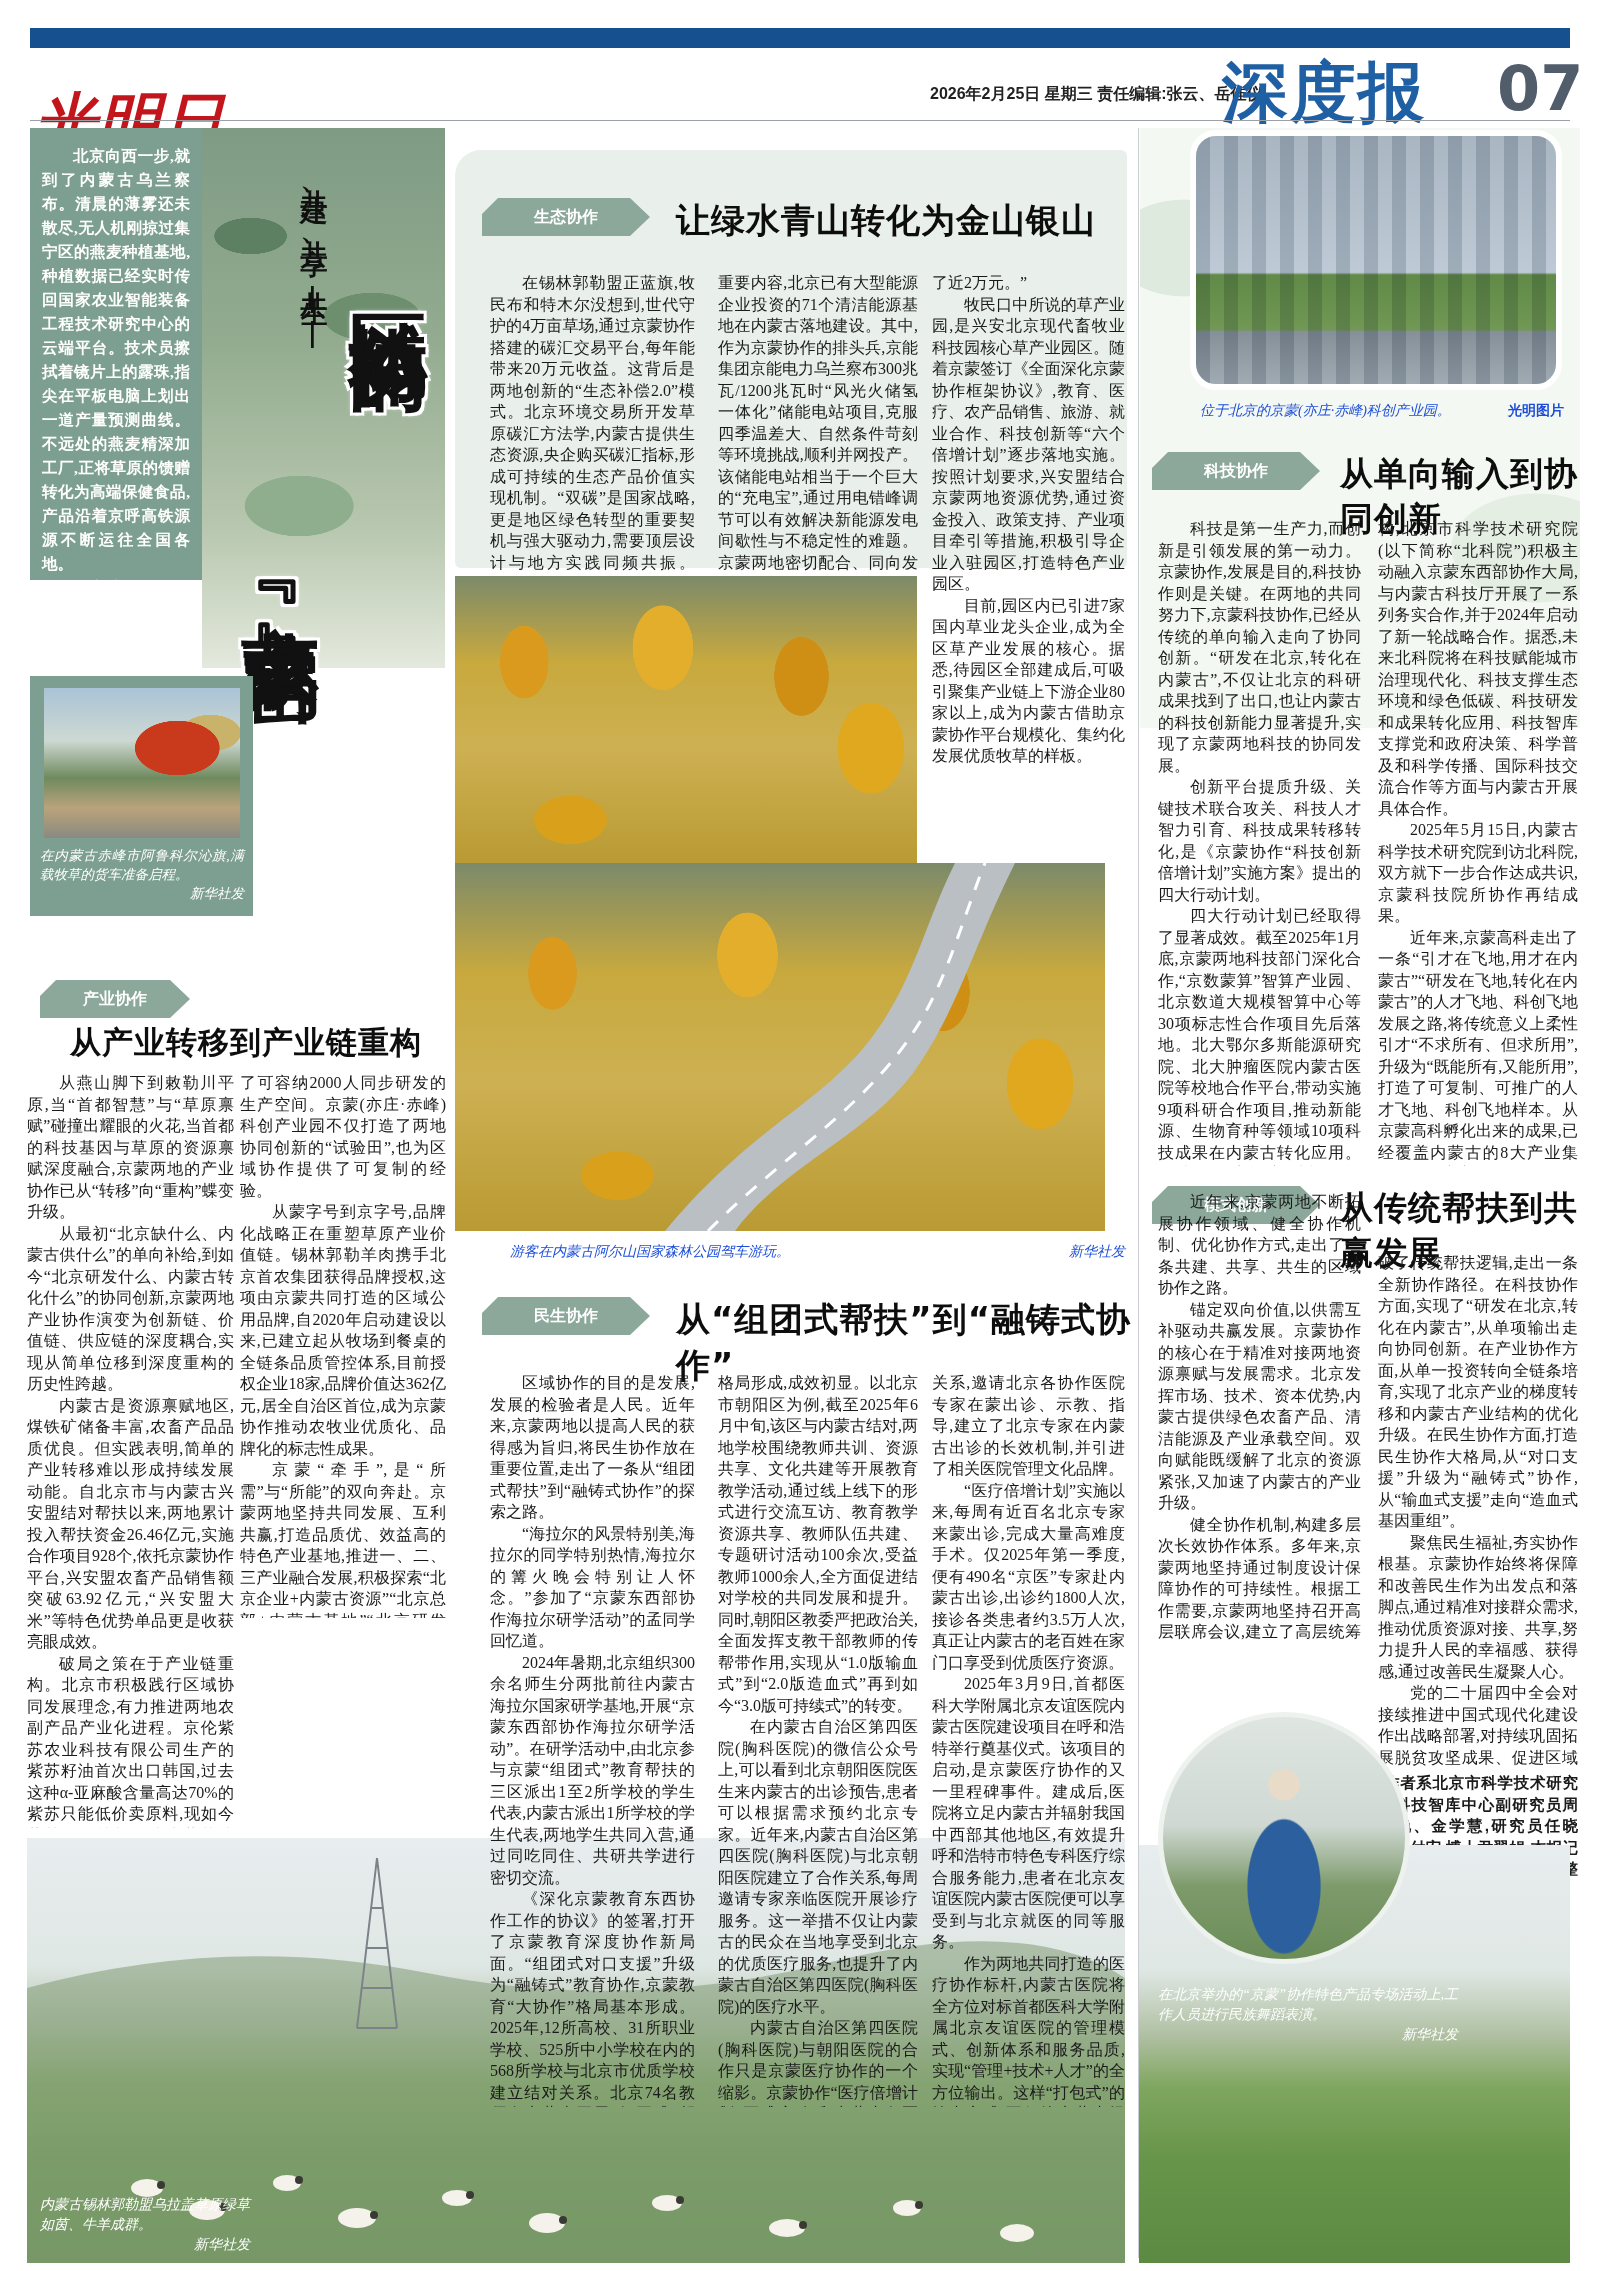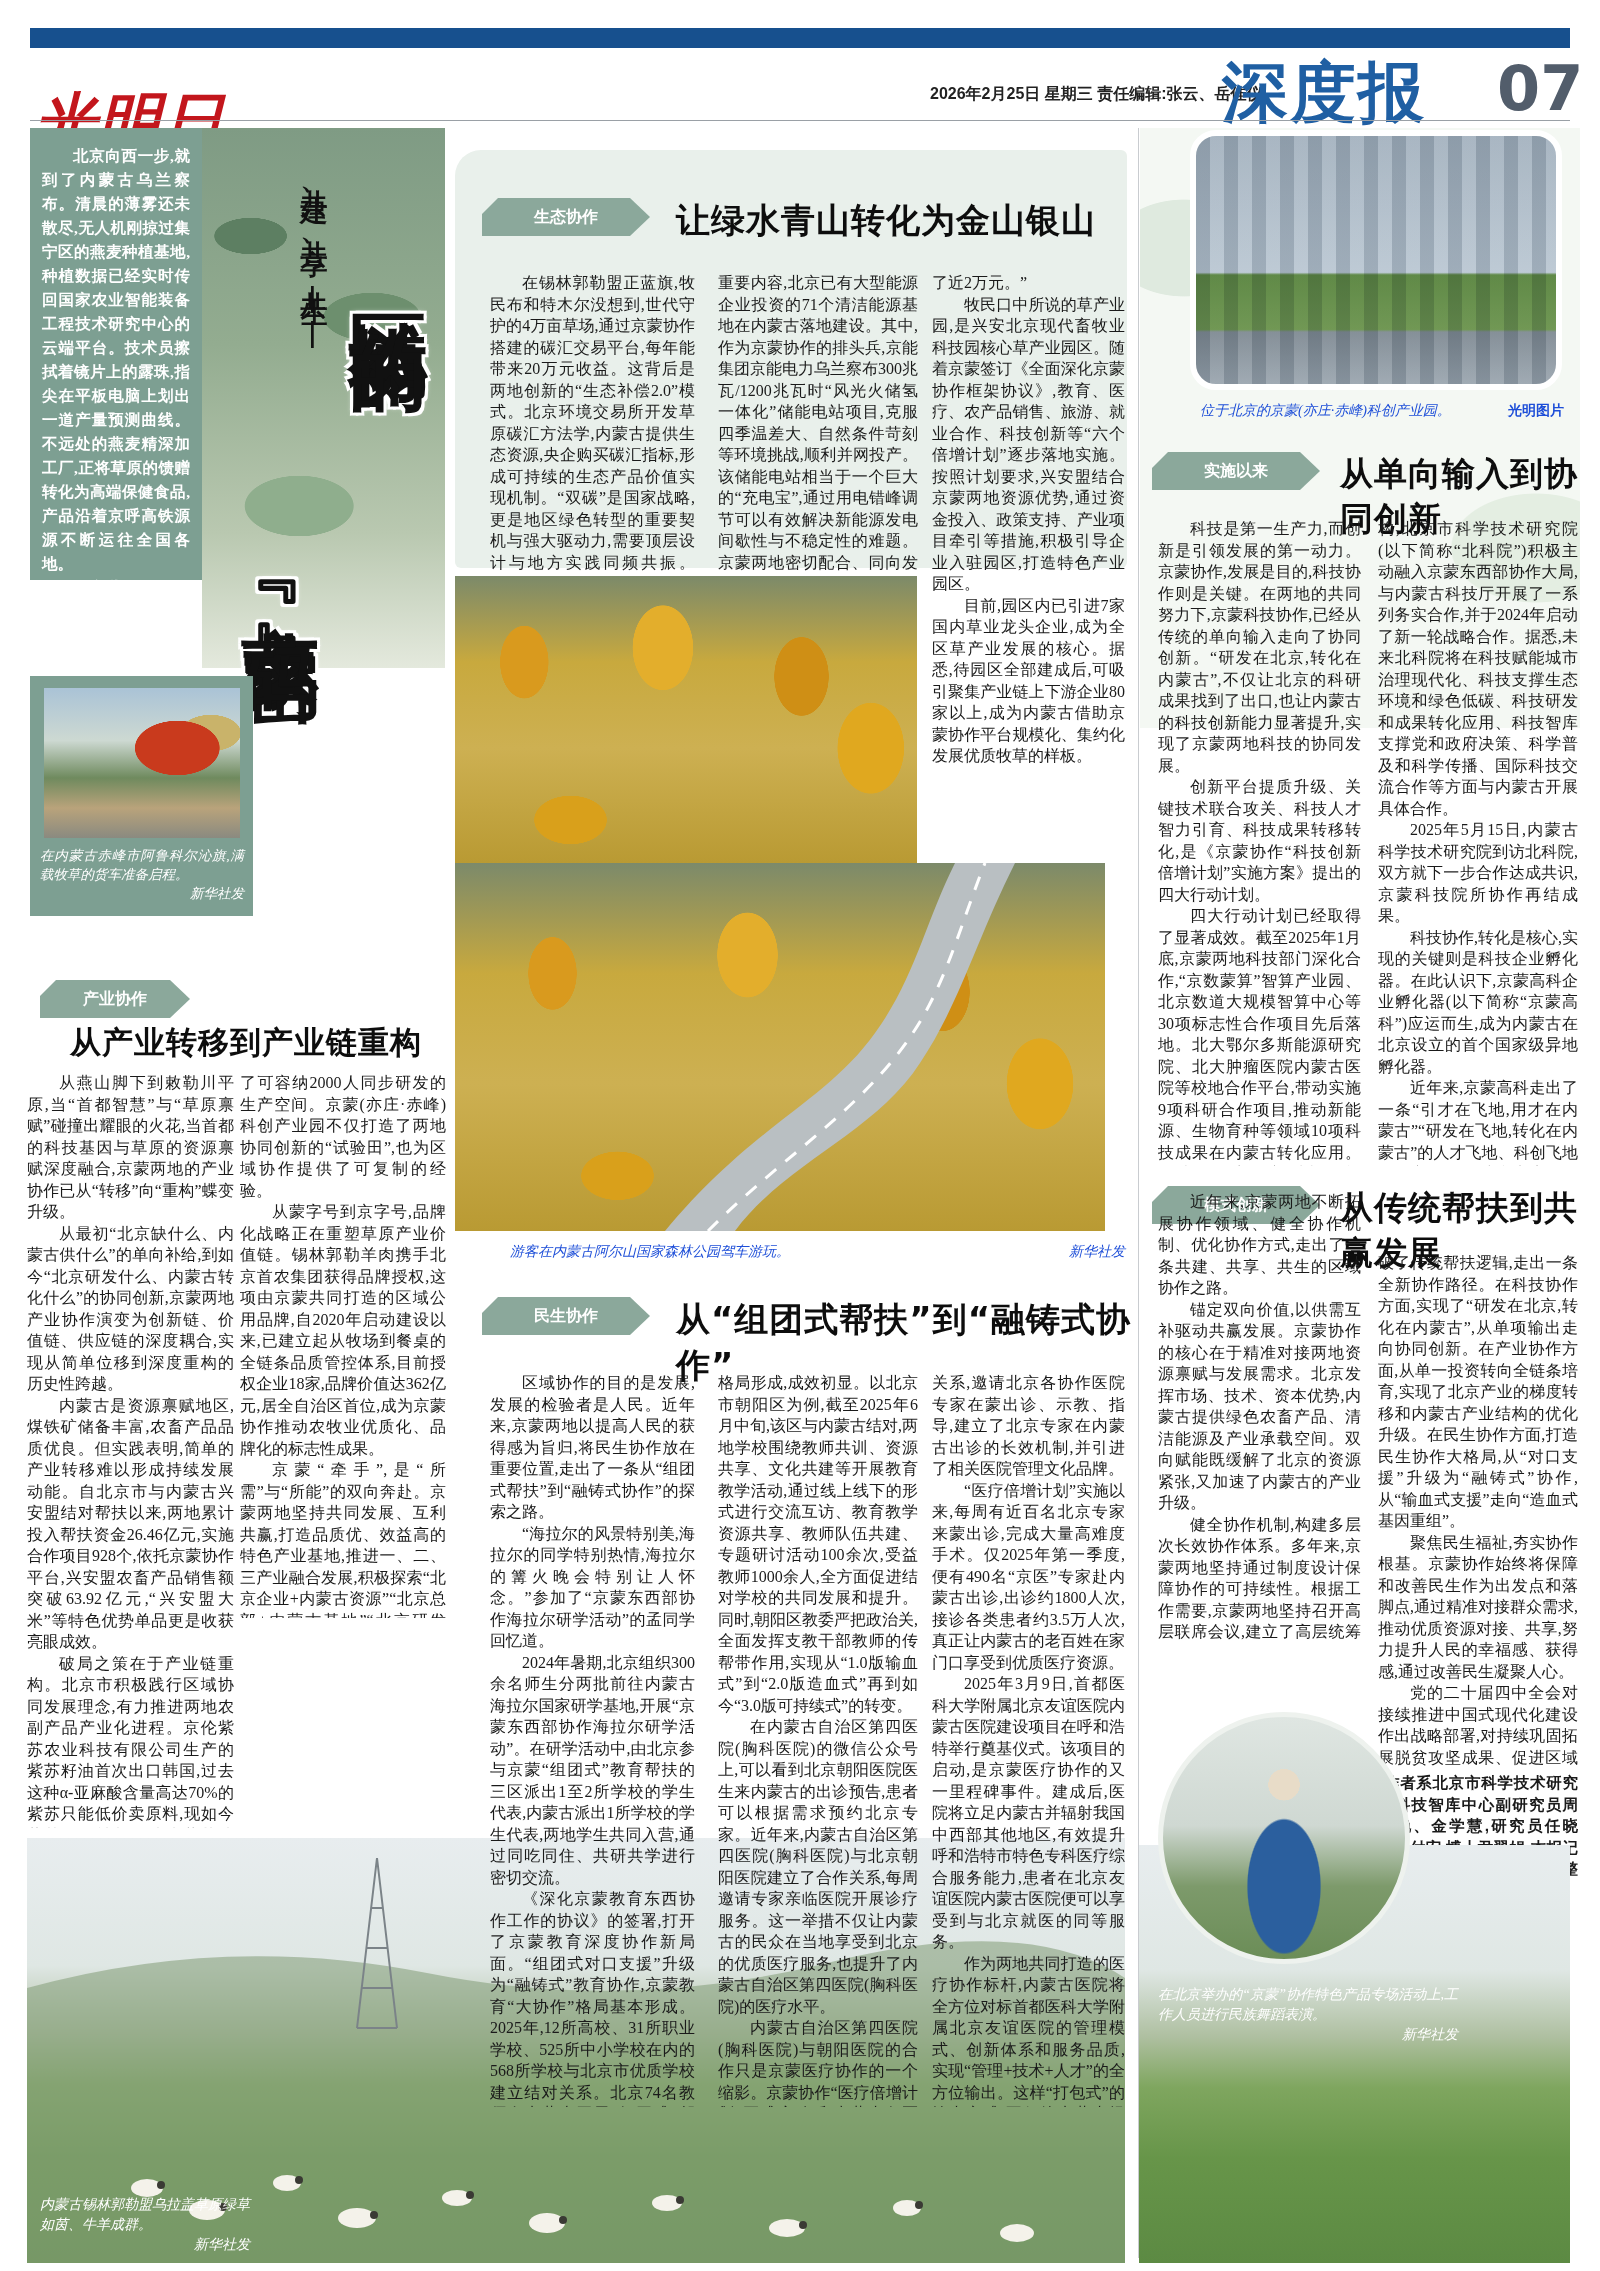--- a/index.html
+++ b/index.html
@@ -209,31 +209,30 @@
       <p class="ind">2025年3月9日,首都医科大学附属北京友谊医院内蒙古医院建设项目在呼和浩特举行奠基仪式。该项目的启动,是京蒙医疗协作的又一里程碑事件。建成后,医院将立足内蒙古并辐射我国中西部其他地区,有效提升呼和浩特市特色专科医疗综合服务能力,患者在北京友谊医院内蒙古医院便可以享受到与北京就医的同等服务。</p>
       <p class="ind">作为两地共同打造的医疗协作标杆,内蒙古医院将全方位对标首都医科大学附属北京友谊医院的管理模式、创新体系和服务品质,实现“管理+技术+人才”的全方位输出。这样“打包式”的输出方式,不仅给内蒙古提供了丰富的专家资源,更为内蒙古带去了先进的管理模式,实现管理方式和管理理念的脱胎换骨。</p>
     </div>
 
   <div class="abs vdiv" style="left:1138px;top:128px;height:2130px;"></div>
   <div class="abs railsketch"></div>
   <div class="abs bldg"></div>
   <div class="abs cap" style="left:1200px;top:402px;width:280px;">位于北京的京蒙(亦庄·赤峰)科创产业园。</div>
   <div class="abs cap credittxt" style="left:1478px;top:402px;width:86px;text-align:right;font-style:normal;">光明图片</div>
 
-  <div class="abs badge" style="left:1152px;top:452px;width:168px;">实施以来</div>
+  <div class="abs badge" style="left:1152px;top:452px;width:168px;">科技协作</div>
   <div class="abs h2" style="left:1340px;top:452px;width:250px;font-size:33px;">从单向输入到协同创新</div>
   <div class="abs col" style="left:1158px;top:518px;width:203px;height:648px;">
       <p class="ind">科技是第一生产力,而创新是引领发展的第一动力。京蒙协作,发展是目的,科技协作则是关键。在两地的共同努力下,京蒙科技协作,已经从传统的单向输入走向了协同创新。“研发在北京,转化在内蒙古”,不仅让北京的科研成果找到了出口,也让内蒙古的科技创新能力显著提升,实现了京蒙两地科技的协同发展。</p>
       <p class="ind">创新平台提质升级、关键技术联合攻关、科技人才智力引育、科技成果转移转化,是《京蒙协作“科技创新倍增计划”实施方案》提出的四大行动计划。</p>
       <p class="ind">四大行动计划已经取得了显著成效。截至2025年1月底,京蒙两地科技部门深化合作,“京数蒙算”智算产业园、北京数道大规模智算中心等30项标志性合作项目先后落地。北大鄂尔多斯能源研究院、北大肿瘤医院内蒙古医院等校地合作平台,带动实施9项科研合作项目,推动新能源、生物育种等领域10项科技成果在内蒙古转化应用。围绕农牧业、新材料、能源、煤化工等重点领域,京蒙两地科研机构共建创新平台30个。</p>
     </div>
   <div class="abs col" style="left:1378px;top:518px;width:200px;height:648px;">
       <p>构,北京市科学技术研究院(以下简称“北科院”)积极主动融入京蒙东西部协作大局,与内蒙古科技厅开展了一系列务实合作,并于2024年启动了新一轮战略合作。据悉,未来北科院将在科技赋能城市治理现代化、科技支撑生态环境和绿色低碳、科技研发和成果转化应用、科技智库支撑党和政府决策、科学普及和科学传播、国际科技交流合作等方面与内蒙古开展具体合作。</p>
       <p class="ind">2025年5月15日,内蒙古科学技术研究院到访北科院,双方就下一步合作达成共识,京蒙科技院所协作再结成果。</p>
-      <p class="ind">科技协作,转化是核心,实现的关键则是科技企业孵化器。在此认识下,京蒙高科企业孵化器(以下简称“京蒙高科”)应运而生,成为内蒙古在北京设立的首个国家级异地孵化器。</p>
       <p class="ind">近年来,京蒙高科走出了一条“引才在飞地,用才在内蒙古”“研发在飞地,转化在内蒙古”的人才飞地、科创飞地发展之路,将传统意义上柔性引才“不求所有、但求所用”,升级为“既能所有,又能所用”,打造了可复制、可推广的人才飞地、科创飞地样本。从京蒙高科孵化出来的成果,已经覆盖内蒙古的8大产业集群、16条产业链。</p>
     </div>
 
   <div class="abs badge" style="left:1152px;top:1186px;width:168px;">模式创新</div>
   <div class="abs h2" style="left:1340px;top:1186px;width:250px;font-size:33px;">从传统帮扶到共赢发展</div>
   <div class="abs col" style="left:1158px;top:1191px;width:203px;height:452px;">
       <p class="ind">近年来,京蒙两地不断拓展协作领域、健全协作机制、优化协作方式,走出了一条共建、共享、共生的区域协作之路。</p>
       <p class="ind">锚定双向价值,以供需互补驱动共赢发展。京蒙协作的核心在于精准对接两地资源禀赋与发展需求。北京发挥市场、技术、资本优势,内蒙古提供绿色农畜产品、清洁能源及产业承载空间。双向赋能既缓解了北京的资源紧张,又加速了内蒙古的产业升级。</p>
       <p class="ind">健全协作机制,构建多层次长效协作体系。多年来,京蒙两地坚持通过制度设计保障协作的可持续性。根据工作需要,京蒙两地坚持召开高层联席会议,建立了高层统筹机制。同时,签署《全面深化京蒙协作框架协议》等文件,共同启动“科技创新倍增计划”等,通过系列政策确保协作有据可依,构建起长效、高效的协作体系。</p>
     </div>

